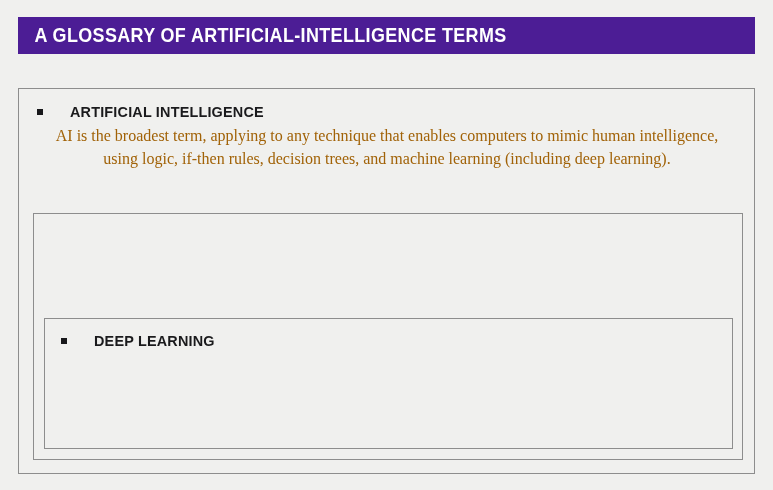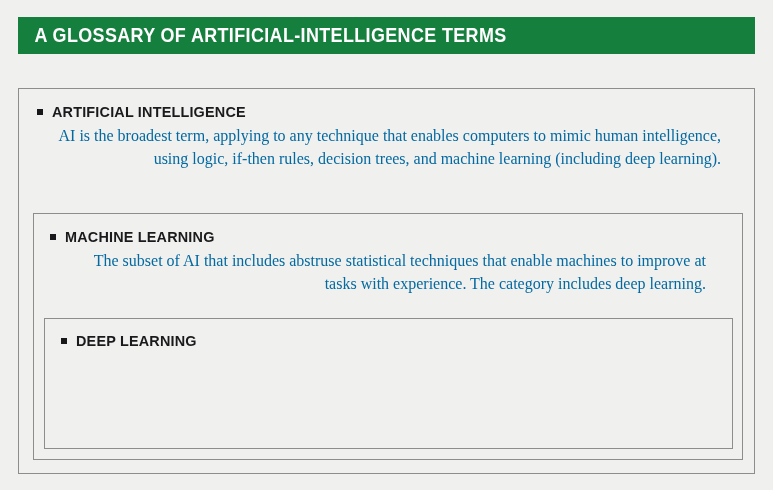--- a/index.html
+++ b/index.html
@@ -17,21 +17,21 @@
     -webkit-font-smoothing: antialiased;
   }
 
   
   .title-banner {
     position: absolute;
     left: 18px;
     top: 17px;
     width: 737px;
     height: 37px;
-    background: #15803d;
+    background: #4c1d95;
     box-sizing: border-box;
     display: flex;
     align-items: center;
   }
   .title-banner-text {
     color: #ffffff;
     font-family: "Liberation Sans Narrow", "Liberation Sans", "DejaVu Sans", sans-serif;
     font-weight: bold;
     font-size: 19.5px;
     letter-spacing: 0.4px;
@@ -66,20 +66,21 @@
     top: 104px;
     width: 689px;
     height: 131px;
   }
 
   
   .entry-heading {
     display: flex;
     align-items: center;
     white-space: nowrap;
+    gap: 18px;
   }
   .bullet-square {
     display: inline-block;
     width: 6px;
     height: 6px;
     background: #18181a;
     margin-right: 9px;
     flex: 0 0 auto;
     position: relative;
     top: 0px;
@@ -93,23 +94,23 @@
     text-transform: uppercase;
     transform: scaleX(0.93);
     transform-origin: left center;
   }
 
   
   .entry-body {
     font-family: "Liberation Serif", "DejaVu Serif", serif;
     font-size: 16px;
     line-height: 1.46;
-    color: #0369a1;
-    margin: 16px;
-    text-align: right;
+    color: #a16207;
+    margin: 4px;
+    text-align: center;
   }
 
   
   .entry-ai {
     position: absolute;
     left: 18px;
     top: 14px;
     width: 700px;
   }
   .entry-ai .entry-body { margin-top: 3px; }
@@ -142,27 +143,20 @@
   <div class="entry-ai">
     <div class="entry-heading">
       <span class="bullet-square"></span>
       <span class="entry-heading-text">Artificial Intelligence</span>
     </div>
     <p class="entry-body">AI is the broadest term, applying to any technique that enables computers to mimic human intelligence, using logic, if-then rules, decision trees, and machine learning (including deep learning).</p>
   </div>
 
   <div class="box box-ml">
 
-    <div class="entry-ml">
-      <div class="entry-heading">
-        <span class="bullet-square"></span>
-        <span class="entry-heading-text">Machine Learning</span>
-      </div>
-      <p class="entry-body">The subset of AI that includes abstruse statistical techniques that enable machines to improve at tasks with experience. The category includes deep learning.</p>
-    </div>
 
     <div class="box box-dl">
       <div class="entry-dl">
         <div class="entry-heading">
           <span class="bullet-square"></span>
           <span class="entry-heading-text">Deep Learning</span>
         </div>
       </div>
     </div>
 

